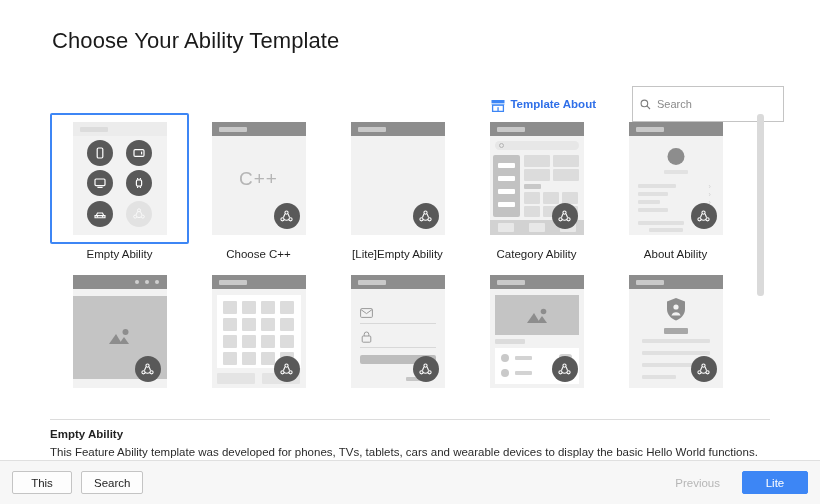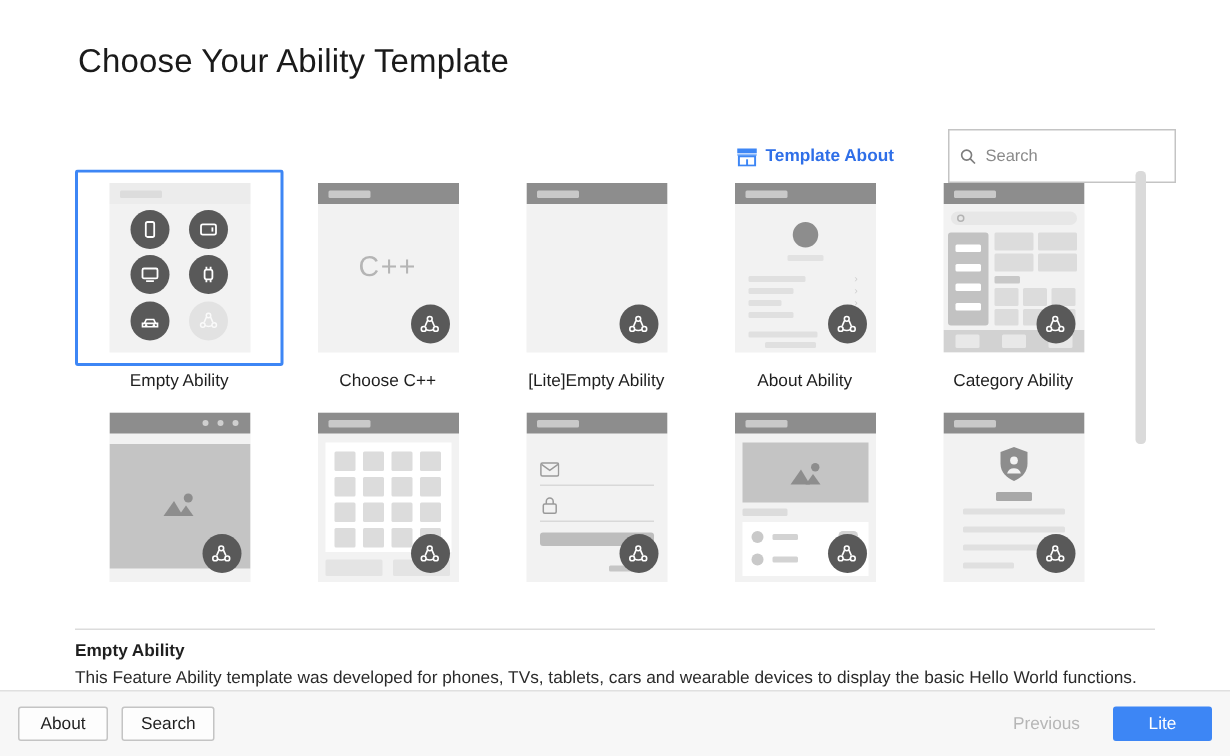--- a/index.html
+++ b/index.html
@@ -508,53 +508,20 @@
           </div>
           <div class="card-label">[Lite]Empty Ability</div>
         </div>
 
         <div class="card">
           <div class="thumb-outer">
             <div class="thumb">
               <div class="bar-header">
                   <span class="pill"></span>
                 </div>
-              <span class="avatar"></span>
-              <span class="sub-pill" style="top:48px;width:24px;height:4px;"></span>
-              <span class="list-row" style="left:9px;top:62px;width:38px;"></span>
-              <span class="chev" style="left:80px;top:61px;">›</span>
-              <span class="list-row" style="left:9px;top:70px;width:30px;"></span>
-              <span class="chev" style="left:80px;top:69px;">›</span>
-              <span class="list-row" style="left:9px;top:78px;width:22px;"></span>
-              <span class="chev" style="left:80px;top:77px;">›</span>
-              <span class="list-row" style="left:9px;top:86px;width:30px;"></span>
-              <span class="chev" style="left:80px;top:85px;">›</span>
-              <span class="list-row" style="left:9px;top:99px;width:46px;"></span>
-              <span class="list-row" style="left:20px;top:106px;width:34px;"></span>
-              <span class="badge">
-                <svg width="17" height="17" viewBox="0 0 16 16">
-                  <circle cx="8" cy="4.3" r="1.5" fill="none" stroke="#fff" stroke-width="1"></circle>
-                  <circle cx="4.2" cy="10.6" r="1.5" fill="none" stroke="#fff" stroke-width="1"></circle>
-                  <circle cx="11.8" cy="10.6" r="1.5" fill="none" stroke="#fff" stroke-width="1"></circle>
-                  <path d="M5.6 10.9 q2.4 1.4 4.8 0" stroke="#fff" stroke-width="1" fill="none"></path>
-                  <path d="M6.6 5.4 L5.1 8.9" stroke="#fff" stroke-width="1" fill="none"></path>
-                  <path d="M9.4 5.4 L10.9 8.9" stroke="#fff" stroke-width="1" fill="none"></path>
-                </svg>
-              </span>
-            </div>
-          </div>
-          <div class="card-label">About Ability</div>
-        </div>
-
-        <div class="card">
-          <div class="thumb-outer">
-            <div class="thumb">
-              <div class="bar-header">
-                  <span class="pill"></span>
-                </div>
               <span class="cat-search">
                   <i></i>
                 </span>
               <span class="cat-side">
                 <span style="top:8px"></span>
                 <span style="top:21px"></span>
                 <span style="top:34px"></span>
                 <span style="top:47px"></span>
               </span>
               <span class="cat-tile" style="left:34px;top:33px;width:26px;height:12px;"></span>
@@ -579,20 +546,53 @@
                   <circle cx="4.2" cy="10.6" r="1.5" fill="none" stroke="#fff" stroke-width="1"></circle>
                   <circle cx="11.8" cy="10.6" r="1.5" fill="none" stroke="#fff" stroke-width="1"></circle>
                   <path d="M5.6 10.9 q2.4 1.4 4.8 0" stroke="#fff" stroke-width="1" fill="none"></path>
                   <path d="M6.6 5.4 L5.1 8.9" stroke="#fff" stroke-width="1" fill="none"></path>
                   <path d="M9.4 5.4 L10.9 8.9" stroke="#fff" stroke-width="1" fill="none"></path>
                 </svg>
               </span>
             </div>
           </div>
           <div class="card-label">Category Ability</div>
+        </div>
+
+        <div class="card">
+          <div class="thumb-outer">
+            <div class="thumb">
+              <div class="bar-header">
+                  <span class="pill"></span>
+                </div>
+              <span class="avatar"></span>
+              <span class="sub-pill" style="top:48px;width:24px;height:4px;"></span>
+              <span class="list-row" style="left:9px;top:62px;width:38px;"></span>
+              <span class="chev" style="left:80px;top:61px;">›</span>
+              <span class="list-row" style="left:9px;top:70px;width:30px;"></span>
+              <span class="chev" style="left:80px;top:69px;">›</span>
+              <span class="list-row" style="left:9px;top:78px;width:22px;"></span>
+              <span class="chev" style="left:80px;top:77px;">›</span>
+              <span class="list-row" style="left:9px;top:86px;width:30px;"></span>
+              <span class="chev" style="left:80px;top:85px;">›</span>
+              <span class="list-row" style="left:9px;top:99px;width:46px;"></span>
+              <span class="list-row" style="left:20px;top:106px;width:34px;"></span>
+              <span class="badge">
+                <svg width="17" height="17" viewBox="0 0 16 16">
+                  <circle cx="8" cy="4.3" r="1.5" fill="none" stroke="#fff" stroke-width="1"></circle>
+                  <circle cx="4.2" cy="10.6" r="1.5" fill="none" stroke="#fff" stroke-width="1"></circle>
+                  <circle cx="11.8" cy="10.6" r="1.5" fill="none" stroke="#fff" stroke-width="1"></circle>
+                  <path d="M5.6 10.9 q2.4 1.4 4.8 0" stroke="#fff" stroke-width="1" fill="none"></path>
+                  <path d="M6.6 5.4 L5.1 8.9" stroke="#fff" stroke-width="1" fill="none"></path>
+                  <path d="M9.4 5.4 L10.9 8.9" stroke="#fff" stroke-width="1" fill="none"></path>
+                </svg>
+              </span>
+            </div>
+          </div>
+          <div class="card-label">About Ability</div>
         </div>
 
         <div class="card">
           <div class="thumb-outer">
             <div class="thumb">
               <div class="bar-header">
                 <span class="dots">
                     <i></i>
                     <i></i>
                     <i></i>
@@ -770,19 +770,19 @@
 
     <div class="divider"></div>
 
     <div class="desc">
       <div class="desc-title">Empty Ability</div>
       <div class="desc-body">This Feature Ability template was developed for phones, TVs, tablets, cars and wearable devices to display the basic Hello World functions.</div>
     </div>
   </div>
 
   <div class="footer">
-    <button class="btn">About</button>
+    <button class="btn">This</button>
     <button class="btn">Search</button>
     <span class="spacer"></span>
     <button class="btn disabled">Previous</button>
     <button class="btn primary">Lite</button>
   </div>
 </div>
 
 </body></html>

